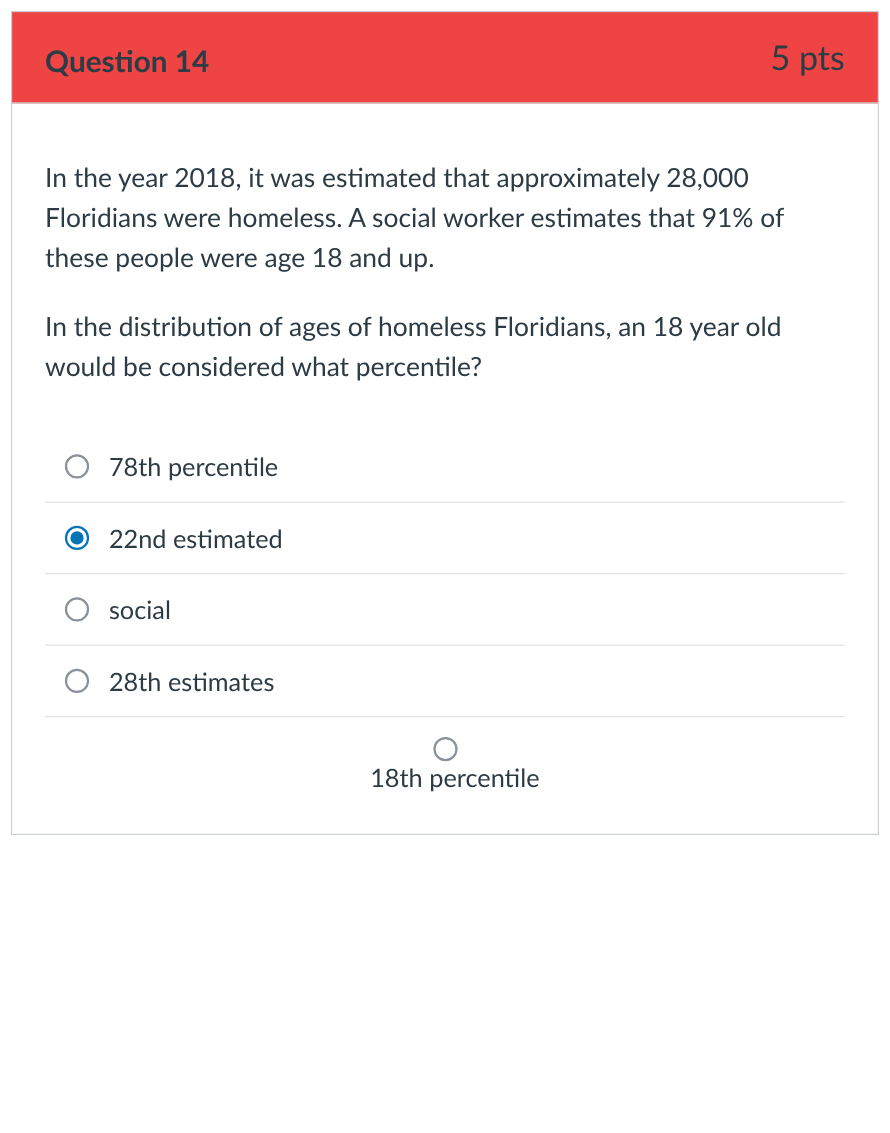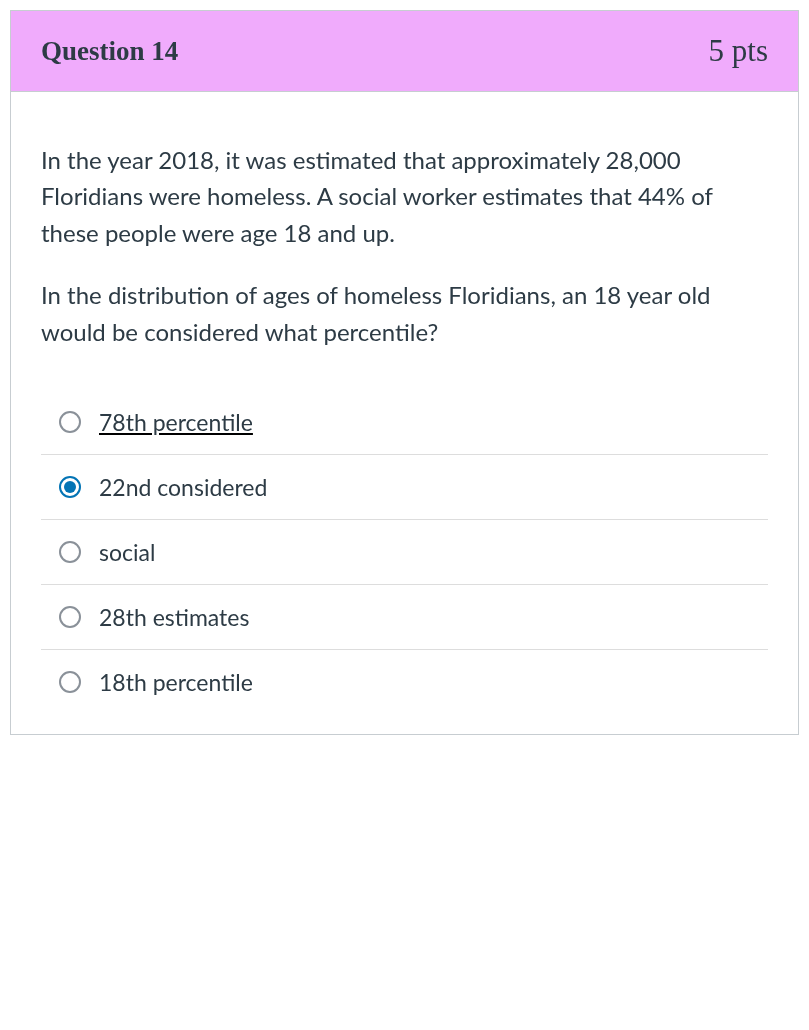--- a/index.html
+++ b/index.html
@@ -13,25 +13,24 @@
       padding: 10px;
       width: 809px;
     }
     .question-card {
       border: 1px solid #c7cdd1;
       background: #fff;
     }
     .question-header {
       display: flex;
       justify-content: space-between;
-      align-items: center;
+      align-items: flex-end;
       padding: 22px 30px;
-      background: #f0abfc;
+      background: #ef4444;
       border-bottom: 1px solid #c7cdd1;
-      font-family: Liberation Serif, serif;
     }
     .question-title {
       font-size: 27px;
       font-weight: 700;
       color: #2d3b45;
     }
     .question-points {
       font-size: 31px;
       font-weight: 400;
       color: #2d3b45;
@@ -51,24 +50,24 @@
     }
     .answer-row {
       display: flex;
       align-items: center;
       padding: 18px 0 18px 18px;
       border-bottom: 1px solid #ddd;
       cursor: pointer;
     }
     .answer-row:first-child {
       border-top: none;
-      text-decoration: underline;
     }
     .answer-row:last-child {
       border-bottom: none;
+      flex-direction: column;
     }
     .radio {
       width: 22px;
       height: 22px;
       border-radius: 50%;
       border: 2px solid #8a9199;
       margin-right: 18px;
       flex-shrink: 0;
       position: relative;
       background: #fff;
@@ -96,31 +95,31 @@
 </head>
 <body>
 
 <div class="question-card">
   <div class="question-header">
     <div class="question-title">Question 14</div>
     <div class="question-points">5 pts</div>
   </div>
   <div class="question-body">
     <div class="question-text">
-      <p>In the year 2018, it was estimated that approximately 28,000 Floridians were homeless. A social worker estimates that 44% of these people were age 18 and up.</p>
+      <p>In the year 2018, it was estimated that approximately 28,000 Floridians were homeless. A social worker estimates that 91% of these people were age 18 and up.</p>
       <p>In the distribution of ages of homeless Floridians, an 18 year old would be considered what percentile?</p>
     </div>
     <div class="answers">
       <label class="answer-row">
         <span class="radio"></span>
         <span class="answer-label">78th percentile</span>
       </label>
       <label class="answer-row">
         <span class="radio checked"></span>
-        <span class="answer-label">22nd considered</span>
+        <span class="answer-label">22nd estimated</span>
       </label>
       <label class="answer-row">
         <span class="radio"></span>
         <span class="answer-label">social</span>
       </label>
       <label class="answer-row">
         <span class="radio"></span>
         <span class="answer-label">28th estimates</span>
       </label>
       <label class="answer-row">

